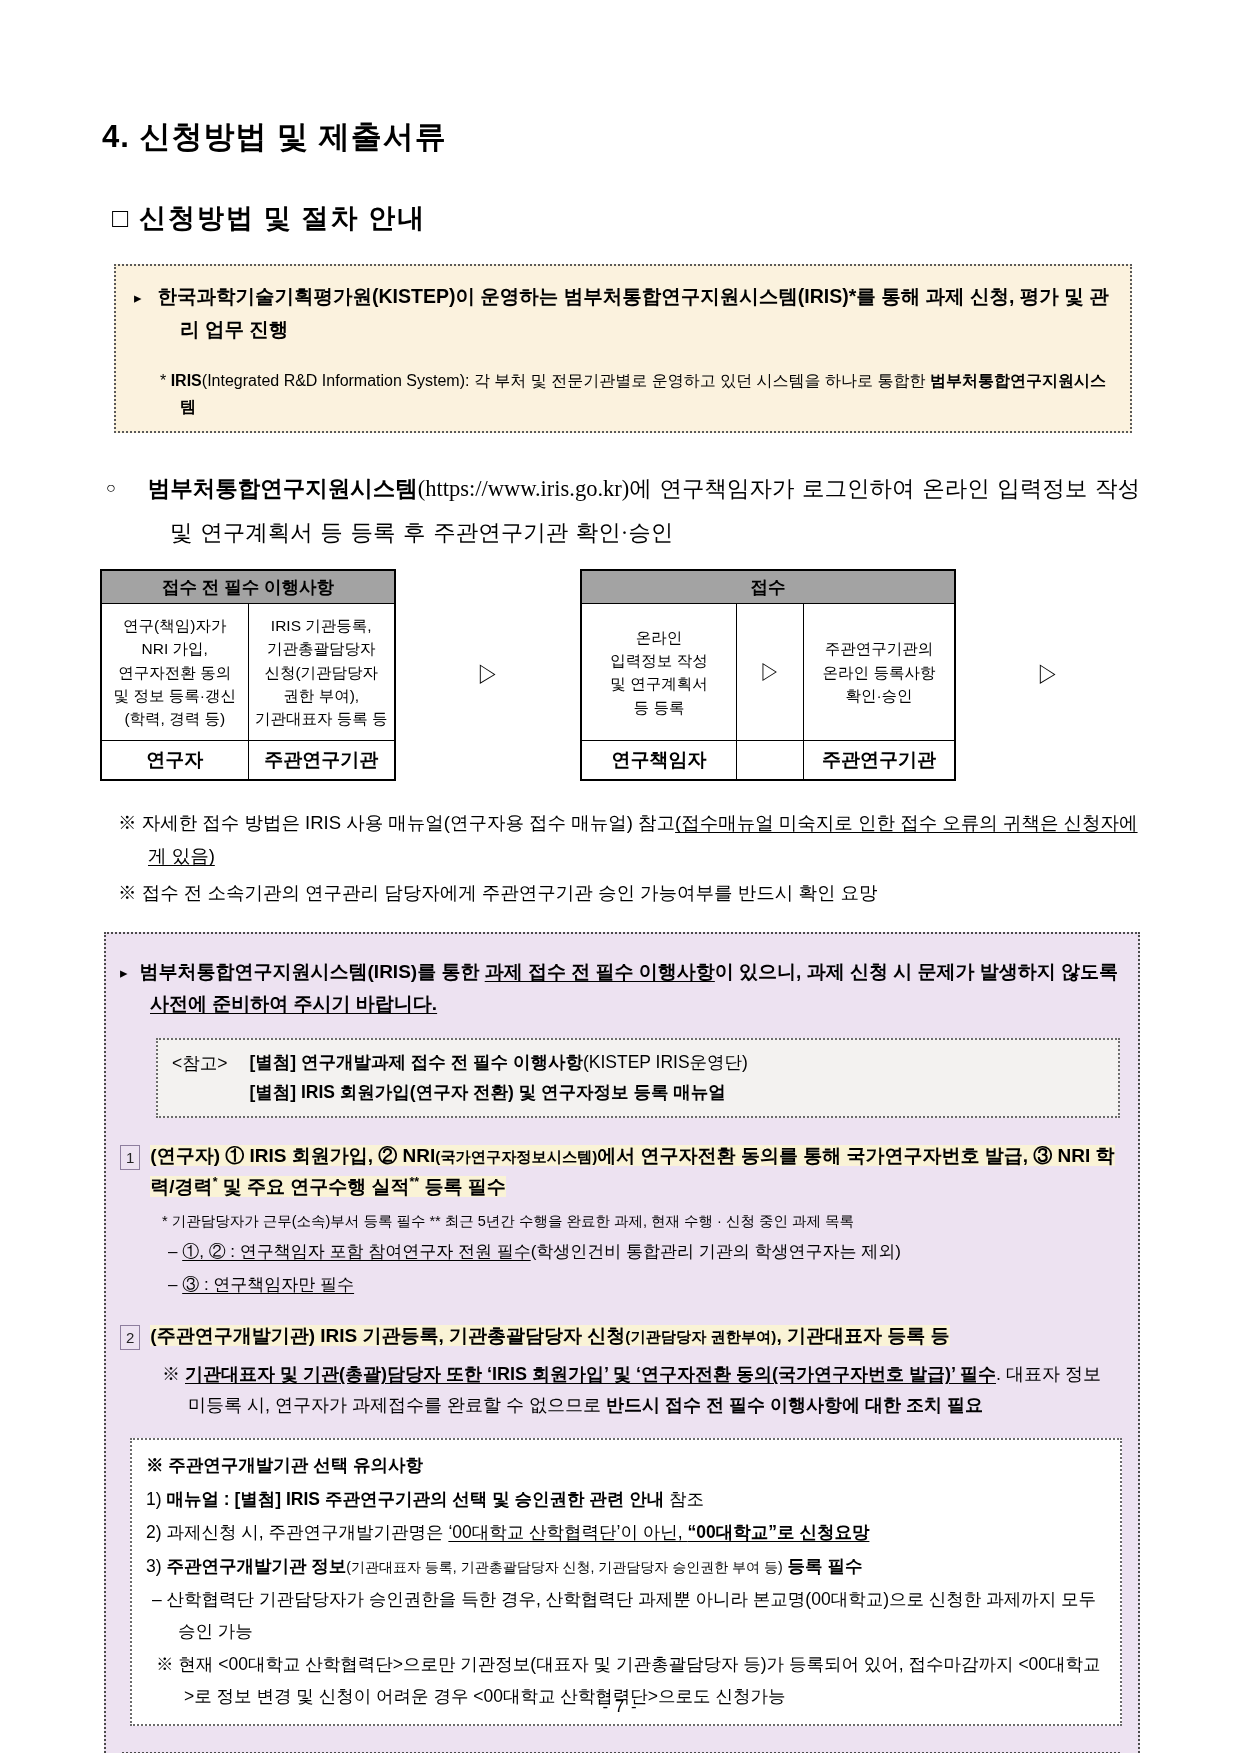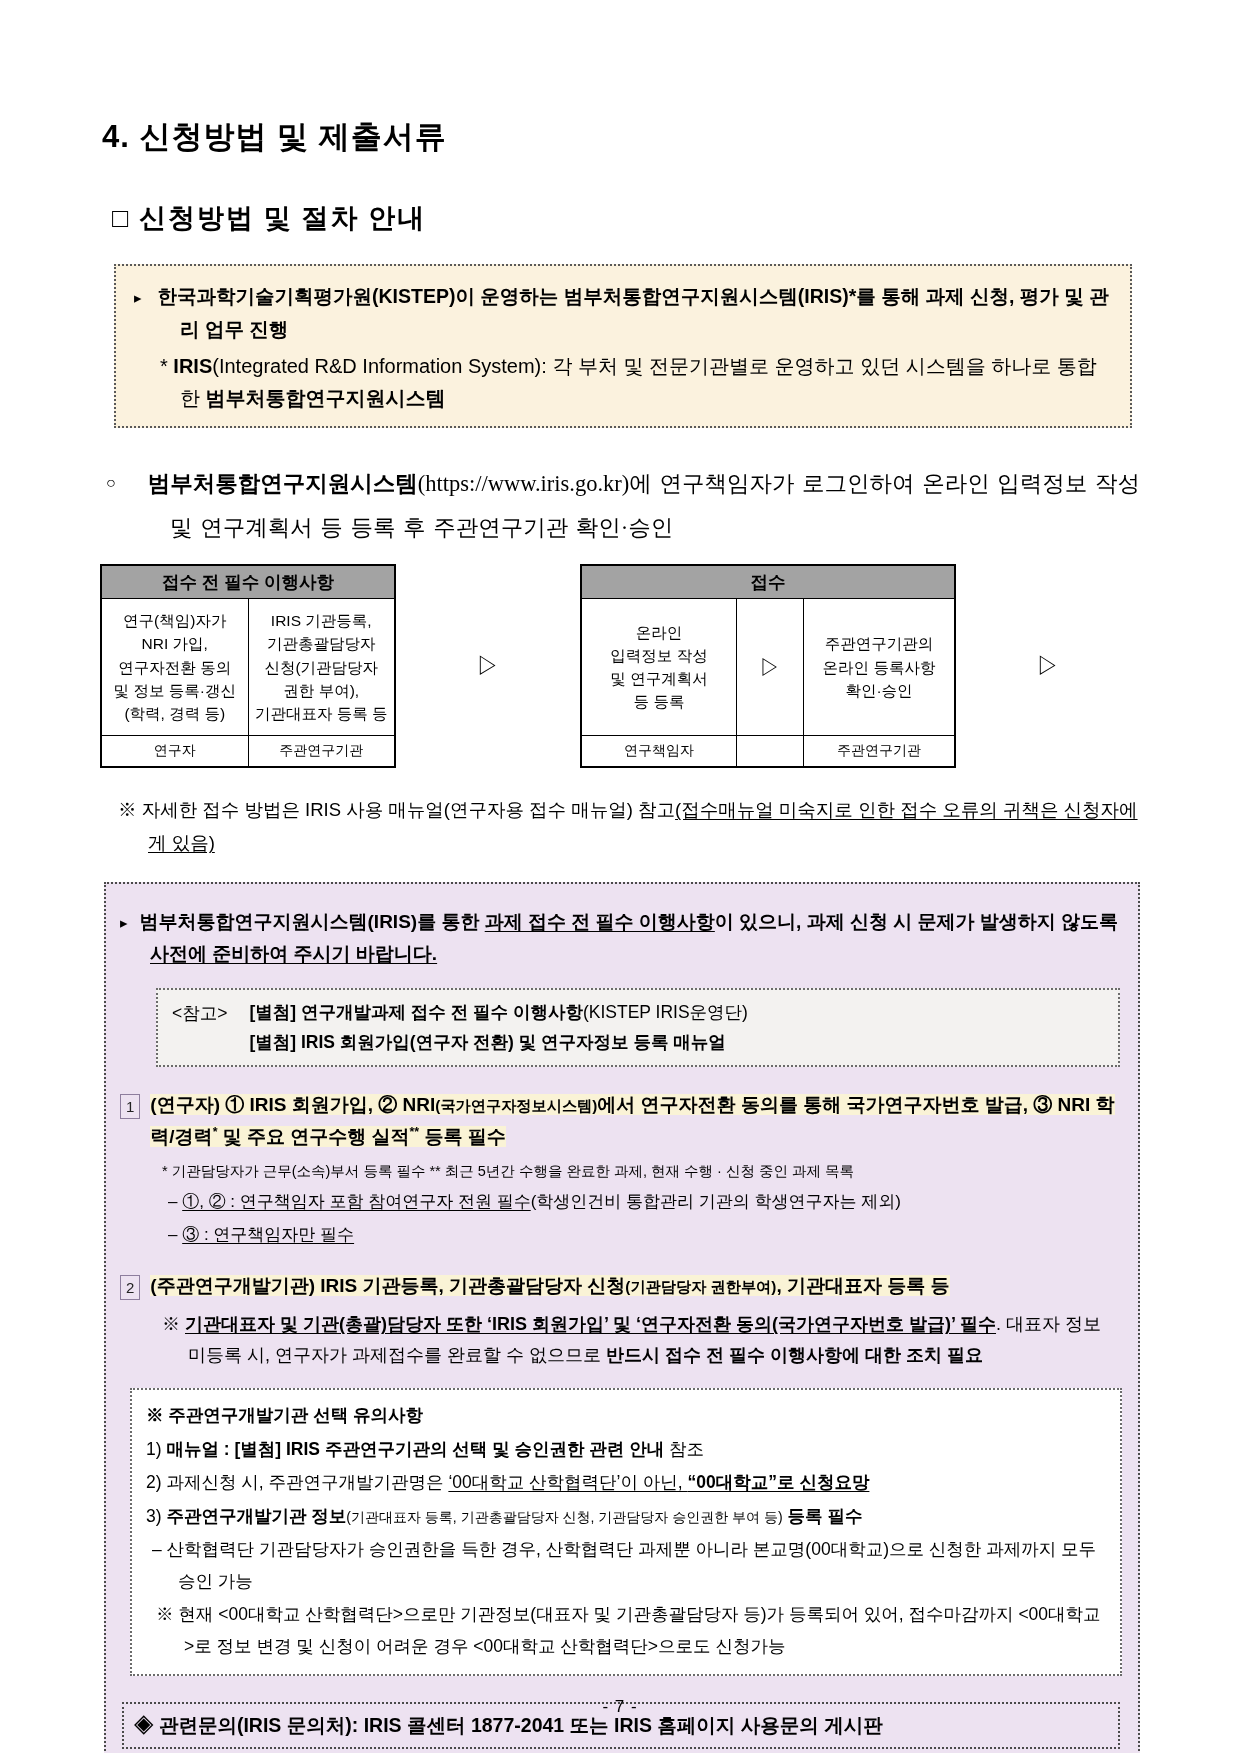--- a/index.html
+++ b/index.html
@@ -17,21 +17,21 @@
   span.b,.b{font-weight:bold;}
   span.u{text-decoration:underline;text-underline-offset:3px;}
   span.s{font-size:0.8em;}
   span.sup{vertical-align:super;font-size:0.65em;}
 
   
   .intro-box{margin:28px 8px 0 14px;border:2px dotted #595959;background:#FBF2DE;
     padding:14px 18px 12px 18px;}
   .main-line{font-size:19.5px;line-height:1.7;padding-left:46px;text-indent:-46px;font-weight:bold;}
   .main-line .marker{font-size:15px;margin-right:16px;font-weight:normal;}
-  .sub-line{font-size:20px;line-height:1.6;margin:4px 0 0 26px;padding-left:20px;text-indent:-20px;}
+  .sub-line{font-size:16px;line-height:1.6;margin:22px 0 0 26px;padding-left:20px;text-indent:-20px;}
 
   
   .online-para{margin:34px 0 0 6px;font-family:"Liberation Serif", serif;
     font-size:22.5px;line-height:1.95;padding-left:64px;text-indent:-64px;word-spacing:2px;}
   .marker2{font-size:16px;margin-right:32px;vertical-align:3px;}
 
   
   .flow{display:flex;align-items:stretch;margin-top:14px;}
   .stage{border:2px solid #000;background:#fff;box-sizing:border-box;}
   .s1{width:296px;}
@@ -39,21 +39,21 @@
   .s3{width:246px;display:flex;flex-direction:column;align-items:center;justify-content:center;
     font-size:21px;line-height:1.9;}
   .flow-arrow{flex:1;display:flex;align-items:center;justify-content:center;font-size:24px;}
   .st-header{background:#a3a3a3;border-bottom:1.5px solid #000;text-align:center;
     font-weight:bold;font-size:17.5px;padding:4px 0;}
   .st-body{display:flex;flex:1;}
   .st-body .cell{flex:1;padding:10px 2px;font-size:15.5px;line-height:1.5;text-align:center;
     white-space:pre-line;border-right:1.5px solid #000;display:flex;flex-direction:column;justify-content:center;}
   .cell.last{border-right:none;}
   .st-foot{display:flex;border-top:1.5px solid #000;}
-  .st-foot .cell{flex:1;padding:6px 2px;font-size:14px;font-weight:normal;text-align:center;
+  .st-foot .cell{flex:1;padding:6px 2px;font-size:19px;font-weight:bold;text-align:center;
     border-right:1.5px solid #000;}
   .st-foot .cell.last{border-right:none;}
   .s2 .c1{flex:0 0 150px;}
   .s2 .arrowcell{flex:0 0 62px;font-size:22px;font-weight:normal;justify-content:center;align-items:center;display:flex;}
   .s2 .c2{flex:1;}
 
   
   .notes{margin:26px 0 0 18px;}
   .note{font-size:18.5px;line-height:1.78;padding-left:30px;text-indent:-30px;margin-top:4px;}
 
@@ -143,20 +143,21 @@
         <div class="cell c2 last">주관연구기관</div>
       </div>
     </div>
 
     <div class="flow-arrow">▷</div>
 
   </div>
 
   <div class="notes">
     <div class="note"><span>※ 자세한 접수 방법은 IRIS 사용 매뉴얼(연구자용 접수 매뉴얼) 참고</span><span class="u">(접수매뉴얼 미숙지로 인한 접수 오류의 귀책은 신청자에게 있음)</span></div>
+    <div class="note"><span>※ 접수 전 소속기관의 연구관리 담당자에게 주관연구기관 승인 가능여부를 반드시 확인 요망</span></div>
   </div>
 
   <div class="purple-box">
     <div class="lead">
       <span class="marker">▸</span><span><span class="b">범부처통합연구지원시스템(IRIS)를 통한 </span><span class="b u">과제 접수 전 필수 이행사항</span><span class="b">이 있으니, 과제 신청 시 문제가 발생하지 않도록 </span><span class="b u">사전에 준비하여 주시기 바랍니다.</span></span>
     </div>
 
     <div class="chamgo">
       <div class="ch-label">&lt;참고&gt;</div>
       <div class="ch-items">

